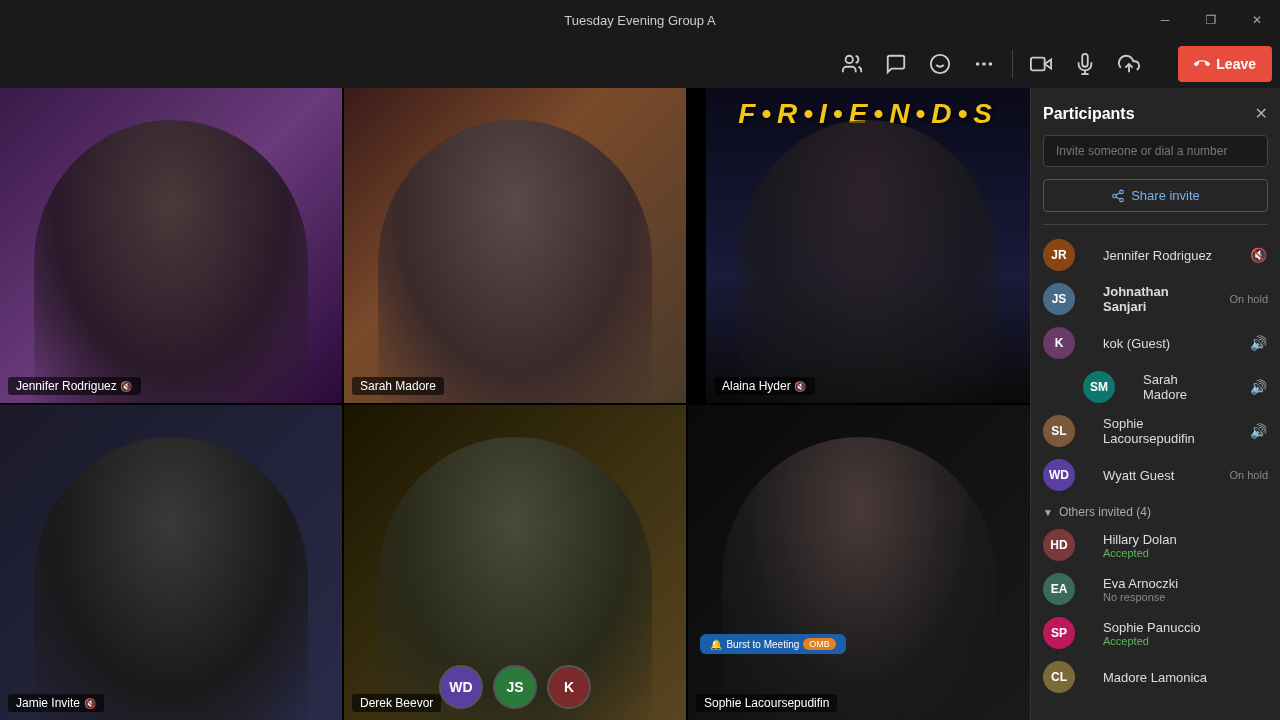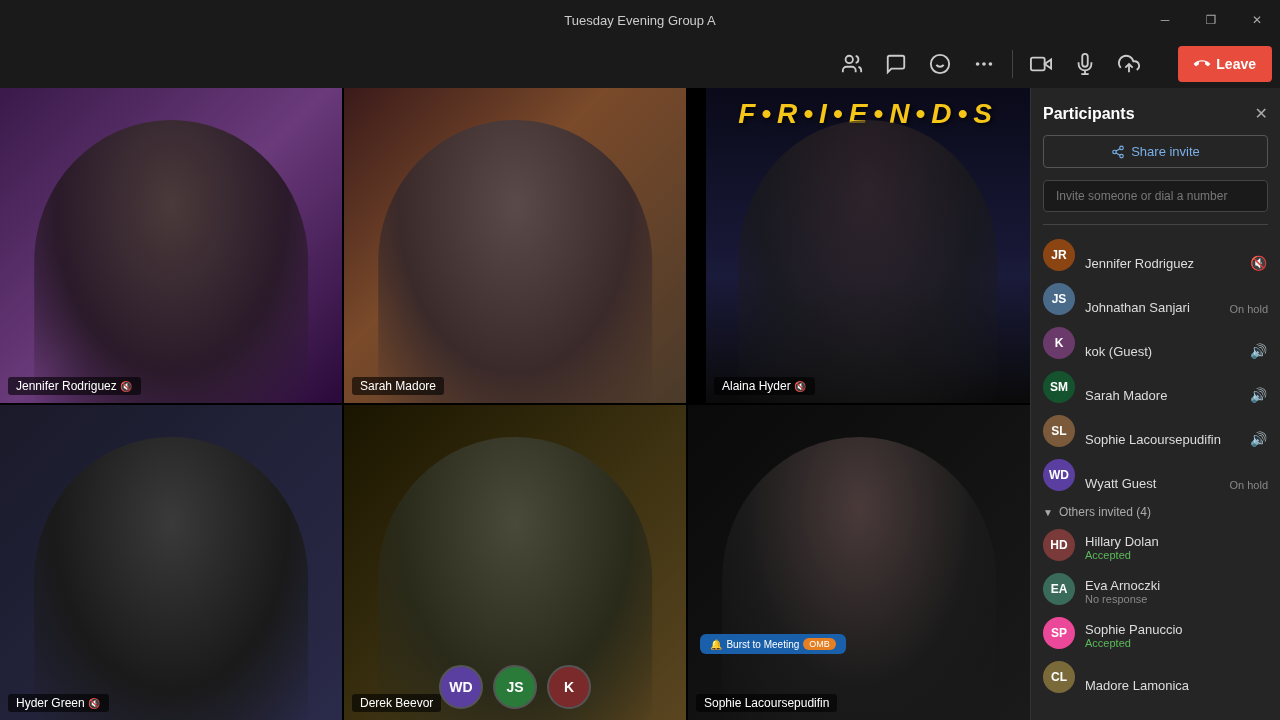--- a/index.html
+++ b/index.html
@@ -289,23 +289,23 @@
       flex: 1;
       overflow-y: auto;
       padding: 4px 0;
     }
     #participants-list::-webkit-scrollbar { width: 4px; }
     #participants-list::-webkit-scrollbar-track { background: #252525; }
     #participants-list::-webkit-scrollbar-thumb { background: #555; border-radius: 2px; }
 
     .participant-item {
       display: flex;
-      align-items: flex-end;
+      align-items: center;
       padding: 6px 12px;
-      gap: 10px;
+      gap: 28px;
       cursor: pointer;
     }
 
     .participant-avatar {
       width: 32px;
       height: 32px;
       border-radius: 50%;
       display: flex;
       align-items: center;
       justify-content: center;
@@ -438,21 +438,21 @@
     <div class="silhouette sil-alaina" style="opacity:0.7;"></div>
     <div class="name-label">
       <span>Alaina Hyder</span>
       <span class="mic-icon-small">🔇</span>
     </div>
   </div>
 
   <div class="video-tile tile-jamie">
     <div class="silhouette sil-jamie"></div>
     <div class="name-label">
-      <span>Hyder Green</span>
+      <span>Jamie Invite</span>
       <span class="mic-icon-small">🔇</span>
     </div>
   </div>
   <div class="video-tile tile-derek">
     <div class="silhouette sil-derek"></div>
     <div class="name-label">
       <span>Derek Beevor</span>
     </div>
   </div>
   <div class="video-tile tile-sophie">
@@ -480,60 +480,60 @@
   </div>
   <div class="avatar-circle" style="background:#7a2a2a;">
     <span>K</span>
   </div>
 </div>
 
 <div id="participants-panel">
   <div id="panel-header">
     <span id="panel-title">Participants</span>
     <span id="panel-close">✕</span>
+  </div>
+
+  <div id="invite-input-wrap">
+    <input id="invite-input" type="text" placeholder="Invite someone or dial a number" style="">
   </div>
 
   <div id="share-invite-btn">
     <svg width="14" height="14" viewBox="0 0 24 24" fill="none" stroke="#7ab0e8" stroke-width="2">
       <circle cx="18" cy="5" r="3"></circle>
         <circle cx="6" cy="12" r="3"></circle>
         <circle cx="18" cy="19" r="3"></circle>
       <line x1="8.59" y1="13.51" x2="15.42" y2="17.49"></line>
         <line x1="15.41" y1="6.51" x2="8.59" y2="10.49"></line>
     </svg>
     <span>Share invite</span>
   </div>
 
-  <div id="invite-input-wrap">
-    <input id="invite-input" type="text" placeholder="Invite someone or dial a number" style="">
-  </div>
-
   <div class="divider-line"></div>
 
   <div id="participants-list">
 
     <div class="participant-item">
       <div class="participant-avatar" style="background:#8B4513;">JR</div>
       <span class="participant-name">Jennifer Rodriguez</span>
       <span class="participant-icon">🔇</span>
     </div>
     <div class="participant-item">
       <div class="participant-avatar" style="background:#4a6a8a;">JS</div>
-      <div style="flex:1;">
+      <div style="flex:1;font-weight:bold;">
         <div class="participant-name">Johnathan Sanjari</div>
       </div>
       <span class="participant-status">On hold</span>
     </div>
     <div class="participant-item">
       <div class="participant-avatar" style="background:#6a3a6a;">K</div>
       <span class="participant-name">kok (Guest)</span>
       <span class="participant-icon">🔊</span>
     </div>
     <div class="participant-item">
-      <div class="participant-avatar" style="background:#14532d;">SM</div>
+      <div class="participant-avatar" style="background:#0f766e;margin-left:40px;">SM</div>
       <span class="participant-name">Sarah Madore</span>
       <span class="participant-icon">🔊</span>
     </div>
     <div class="participant-item">
       <div class="participant-avatar" style="background:#7a5a3a;">SL</div>
       <span class="participant-name">Sophie Lacoursepudifin</span>
       <span class="participant-icon">🔊</span>
     </div>
     <div class="participant-item">
       <div class="participant-avatar" style="background:#5b3fa0;">WD</div>
@@ -556,21 +556,21 @@
       </div>
     </div>
     <div class="participant-item">
       <div class="participant-avatar" style="background:#3a6a5a;">EA</div>
       <div style="flex:1;">
         <div class="participant-name">Eva Arnoczki</div>
         <div class="no-response-label">No response</div>
       </div>
     </div>
     <div class="participant-item">
-      <div class="participant-avatar" style="background:#ec4899;">SP</div>
+      <div class="participant-avatar" style="background:#be185d;">SP</div>
       <div style="flex:1;">
         <div class="participant-name">Sophie Panuccio</div>
         <div class="accepted-label">Accepted</div>
       </div>
     </div>
     <div class="participant-item">
       <div class="participant-avatar" style="background:#7a6a3a;">CL</div>
       <div style="flex:1;">
         <div class="participant-name">Madore Lamonica</div>
       </div>

